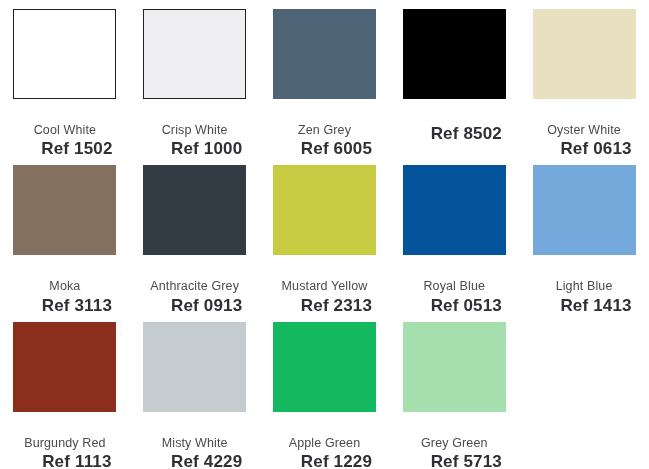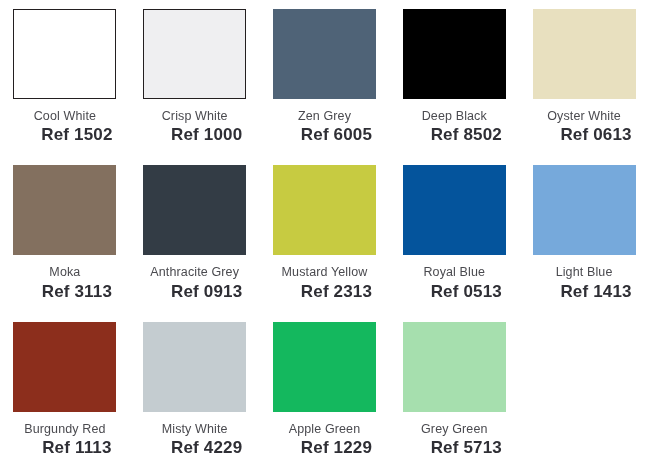--- a/index.html
+++ b/index.html
@@ -41,21 +41,21 @@
     flex: 0 0 auto;
   }
 
   .swatch-chip.bordered {
     border: 1px solid #231f20;
   }
 
   .swatch-caption {
     width: 129px;
     text-align: center;
-    margin-top: 10px;
+    margin-top: 24px;
     line-height: 1.22;
   }
 
   .swatch-name {
     display: block;
     font-size: 12.5px;
     font-weight: 400;
     color: #4a4a4f;
     letter-spacing: 0.01em;
     white-space: nowrap;
@@ -93,21 +93,20 @@
     <div class="swatch-cell">
       <div class="swatch-chip" style="background-color: rgb(79, 99, 119);"></div>
       <div class="swatch-caption">
         <span class="swatch-name">Zen Grey</span>
         <span class="swatch-ref">Ref 6005</span>
       </div>
     </div>
     <div class="swatch-cell">
       <div class="swatch-chip" style="background-color: rgb(0, 0, 0);"></div>
       <div class="swatch-caption">
-        <span class="swatch-name">Deep Black</span>
         <span class="swatch-ref">Ref 8502</span>
       </div>
     </div>
     <div class="swatch-cell">
       <div class="swatch-chip" style="background-color: rgb(232, 224, 191);"></div>
       <div class="swatch-caption">
         <span class="swatch-name">Oyster White</span>
         <span class="swatch-ref">Ref 0613</span>
       </div>
     </div>

